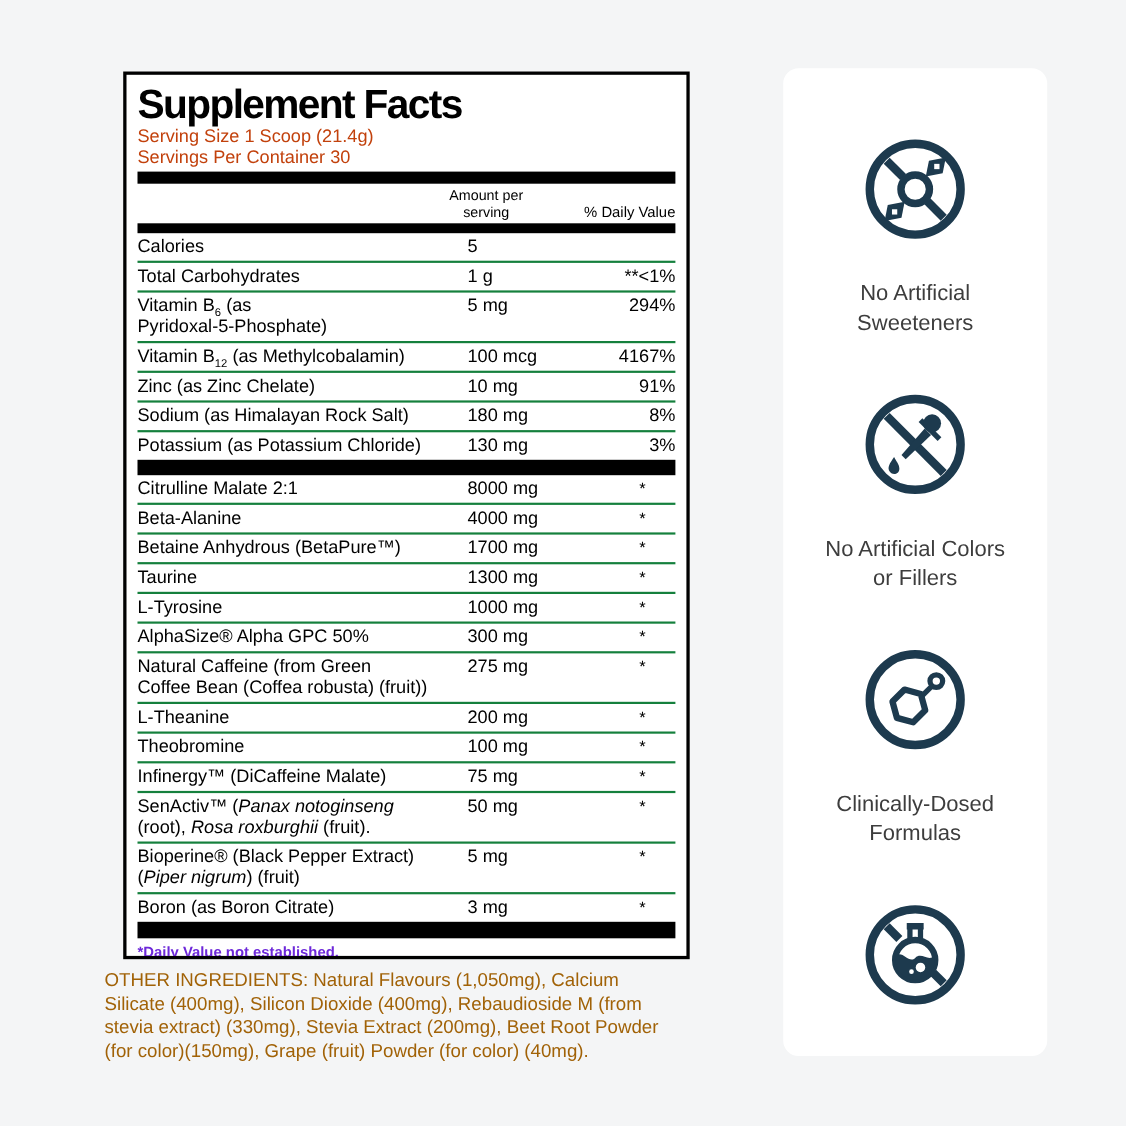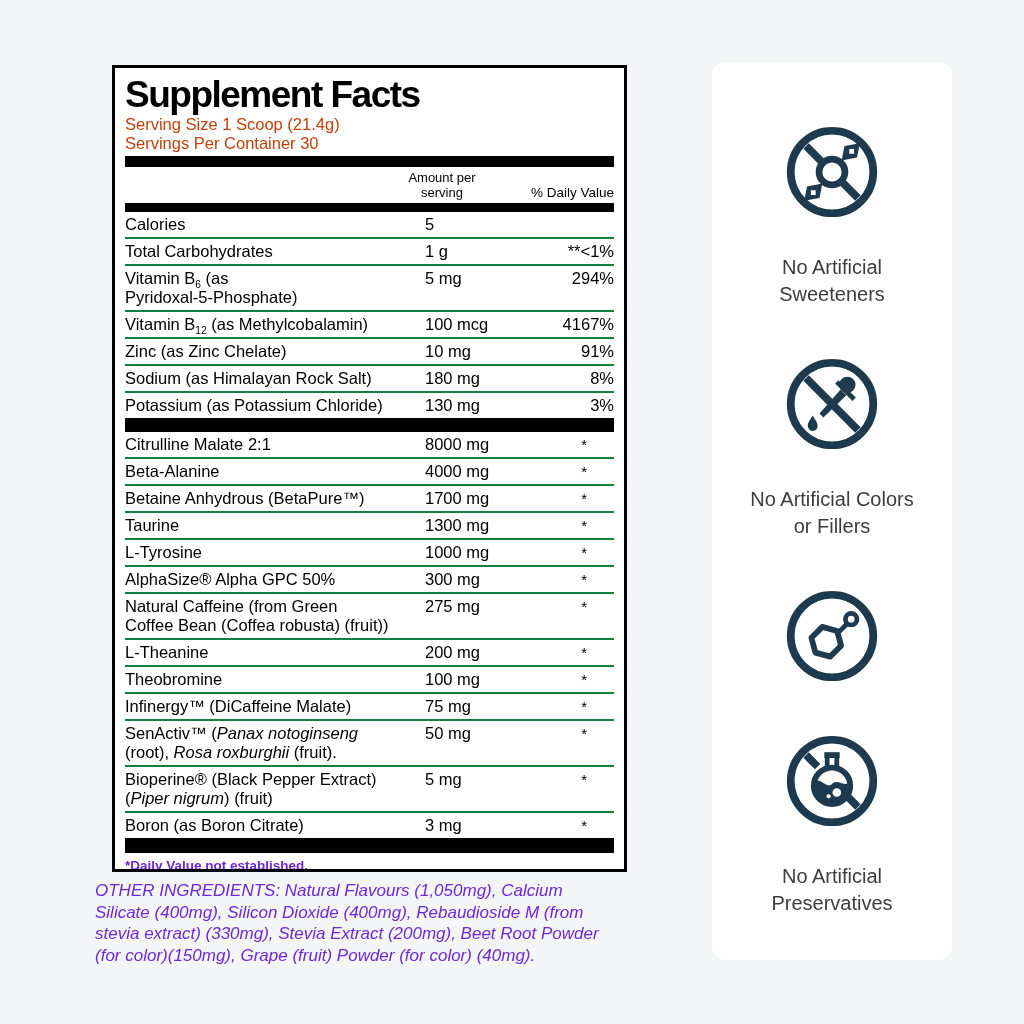--- a/index.html
+++ b/index.html
@@ -47,21 +47,21 @@
   .row .cell-amount{}
   .row .cell-dv{text-align:right;}
   .row .cell-dv.star{padding-right:27px;font-size:15px;}
   sub{font-size:62%;line-height:0;}
   .footnote{
     font-size:13.5px;font-weight:bold;color:#6d28d9;margin-top:5px;
   }
   
   .other-ingredients{
     position:absolute;left:95px;top:880px;width:512px;
-    font-size:17px;line-height:21.5px;color:#6d28d9;font-style:italic;
+    font-size:17px;line-height:21.5px;color:#a16207;
   }
   
   .badge-card{
     position:absolute;left:712px;top:62px;width:240px;height:898px;
     background:#ffffff;border-radius:14px;box-sizing:border-box;
     padding-top:62px;display:flex;flex-direction:column;align-items:center;
   }
   .badge{
     display:flex;flex-direction:column;align-items:center;
     margin-bottom:49px;
@@ -249,33 +249,33 @@
 
   <div class="badge">
     <svg viewBox="0 0 100 100">
       <g fill="none" stroke="#1d3a4e">
         <circle cx="50" cy="50" r="43" stroke-width="8"></circle>
         <path stroke-width="6" stroke-linejoin="round" d="M59.5 60.1 L48.1 71.5 L32.7 67.3 L28.5 51.9 L39.9 40.5 L55.3 44.7 Z"></path>
         <line x1="57" y1="46" x2="66" y2="37" stroke-width="5"></line>
         <circle cx="70" cy="32.5" r="6" stroke-width="5"></circle>
       </g>
     </svg>
+    <div class="badge-label">Clinically-Dosed Formulas</div>
   </div>
 
   <div class="badge">
     <svg viewBox="0 0 100 100">
       <g fill="none" stroke="#1d3a4e">
         <circle cx="50" cy="50" r="43" stroke-width="8"></circle>
         <line x1="23" y1="23" x2="35" y2="35" stroke-width="8"></line>
         <line x1="67" y1="67" x2="77" y2="77" stroke-width="8"></line>
         <circle cx="50" cy="55" r="19" stroke-width="6"></circle>
         <line x1="45" y1="24" x2="45" y2="38" stroke-width="5"></line>
         <line x1="55" y1="24" x2="55" y2="38" stroke-width="5"></line>
         <line x1="42" y1="23" x2="58" y2="23" stroke-width="6"></line>
       </g>
       <path fill="#1d3a4e" d="M31.5 51 C38 45 44 59 50 53 C56 47 62 57 68.5 51 L68.5 55 A18.5 18.5 0 0 1 31.5 55 Z"></path>
       <circle cx="55" cy="62" r="4.5" fill="#ffffff"></circle>
       <circle cx="46.5" cy="66" r="2.2" fill="#ffffff"></circle>
     </svg>
-    <div class="badge-label">No Artificial Preservatives</div>
   </div>
 
 </div>
 
 </body></html>

